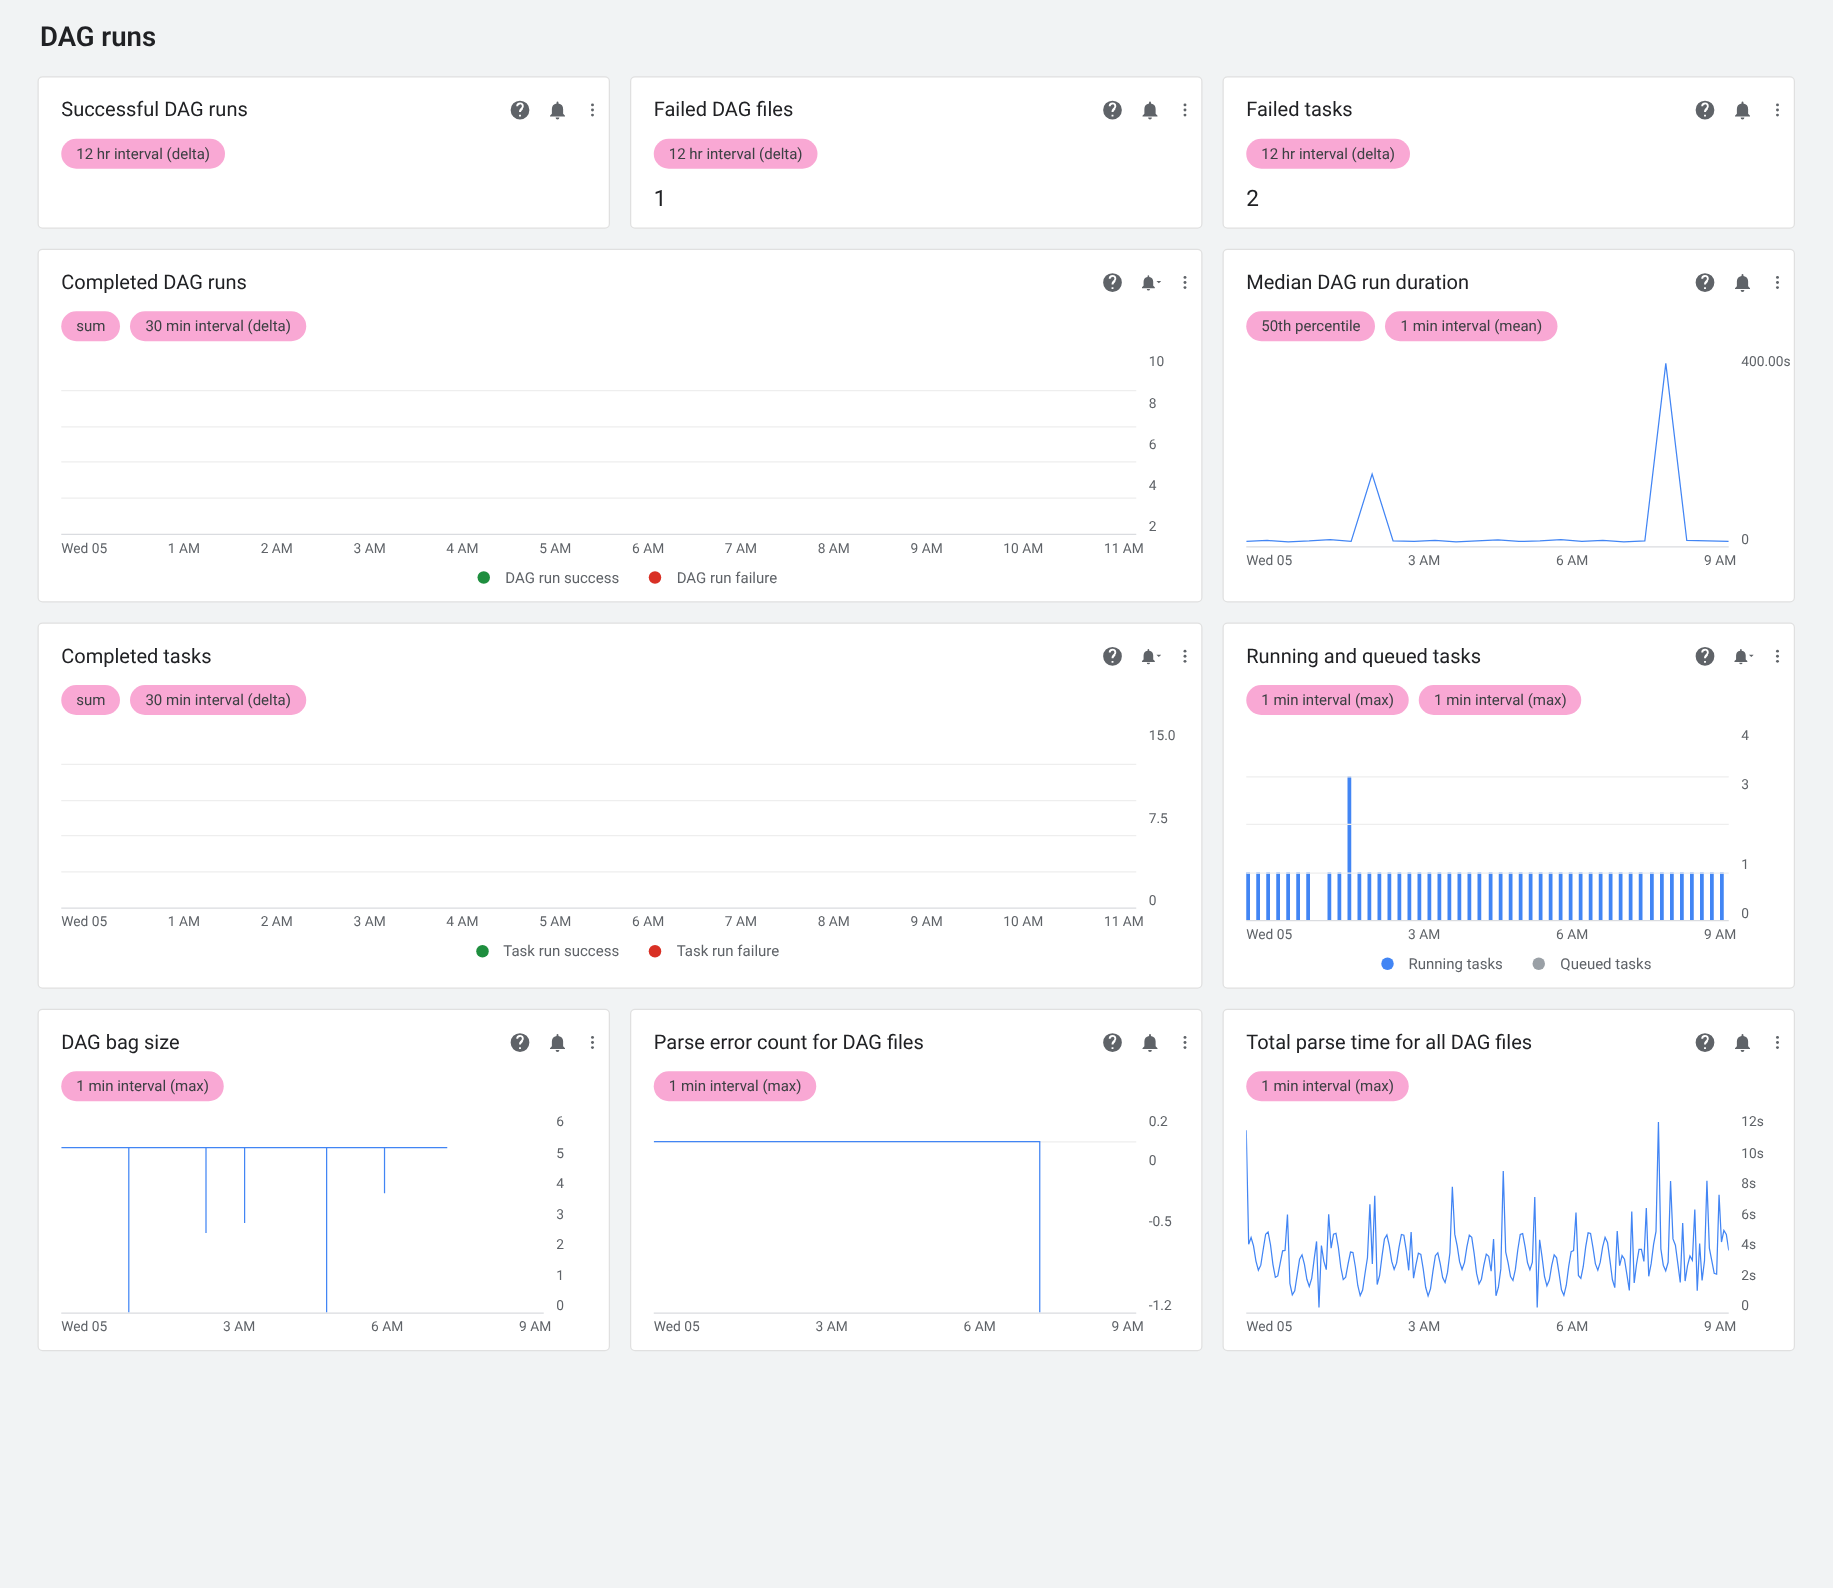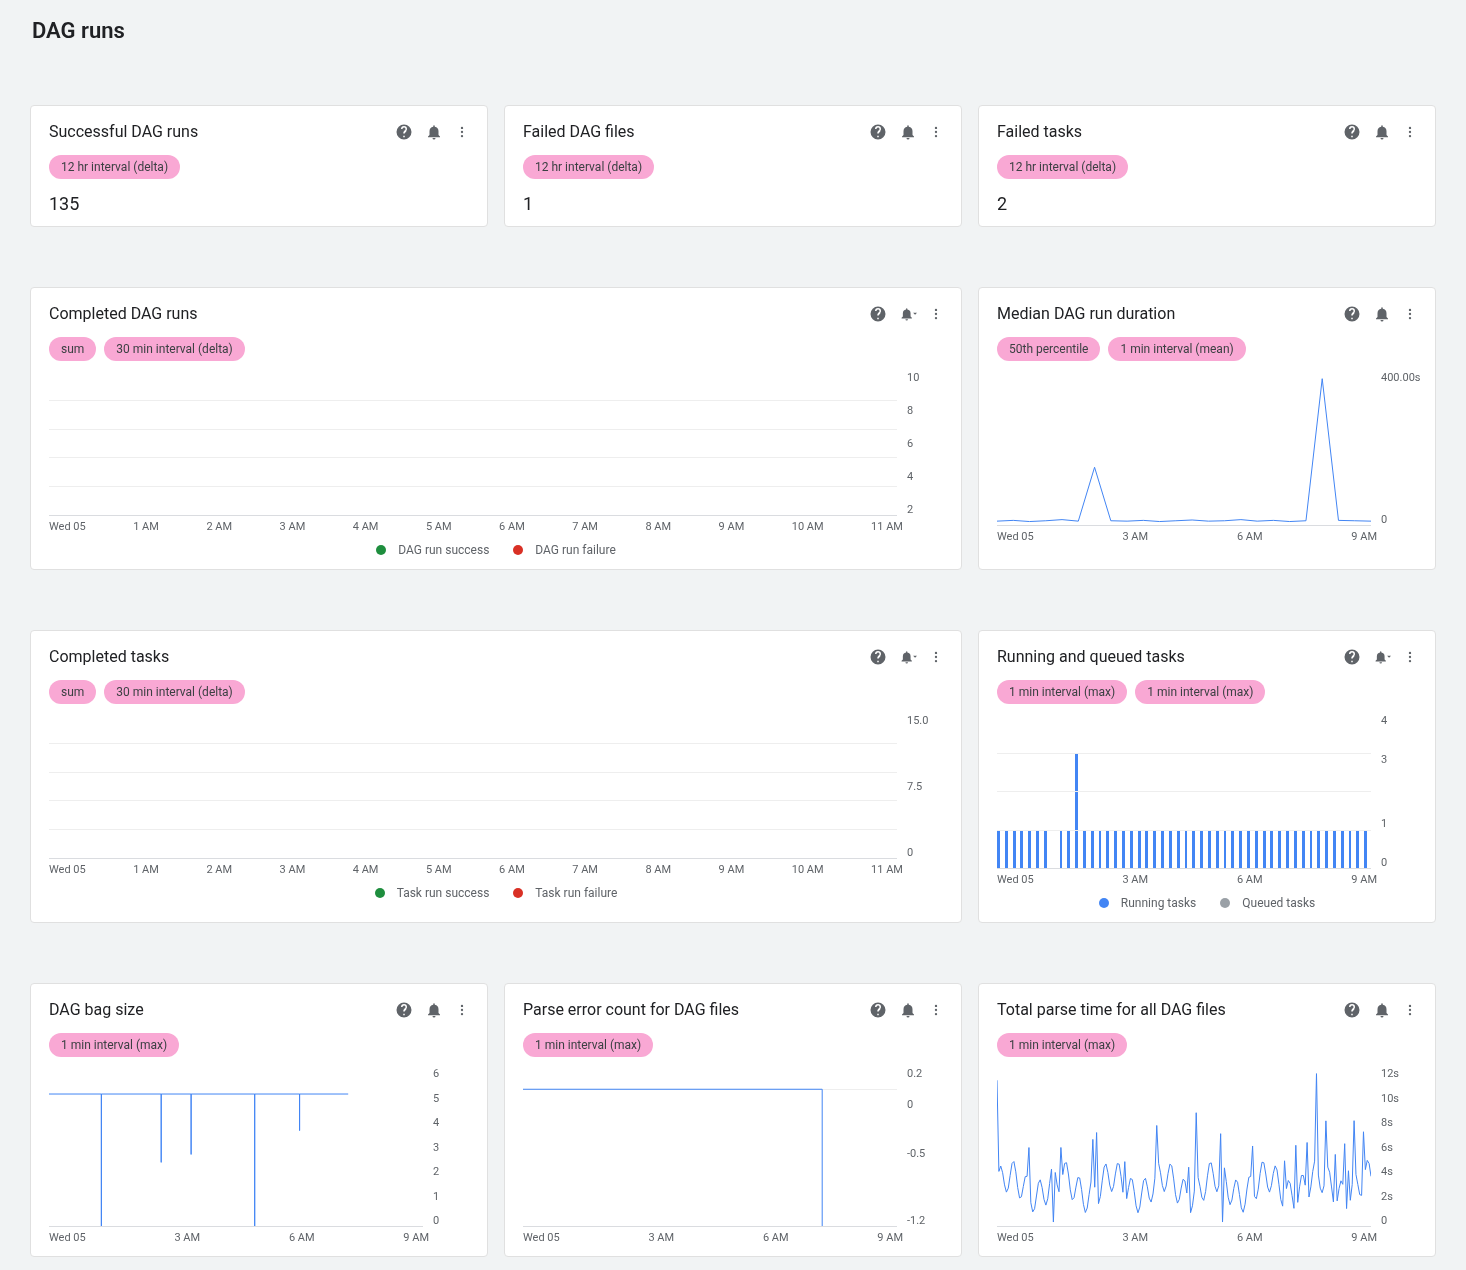--- a/index.html
+++ b/index.html
@@ -17,24 +17,23 @@
 }
 .grid {
   display: grid;
   grid-template-columns: repeat(12, 1fr);
   gap: 16px;
 }
 .card {
   background: #fff;
   border-radius: 4px;
   border: 1px solid #e0e0e0;
-  padding: 16px 18px 12px 18px;
+  padding: 16px 6px 12px 18px;
   display: flex;
   flex-direction: column;
-  margin-top: 44px;
 }
 .col4 { grid-column: span 4; }
 .col8 { grid-column: span 8; }
 .card-head {
   display: flex;
   align-items: center;
   justify-content: space-between;
   margin-bottom: 14px;
 }
 .card-title {
@@ -219,21 +218,20 @@
               <circle cx="12" cy="5" r="2"></circle>
               <circle cx="12" cy="12" r="2"></circle>
               <circle cx="12" cy="19" r="2"></circle>
             </svg>
           </span>
       </div>
     </div>
     <div class="chips">
         <span class="chip">12 hr interval (delta)</span>
       </div>
-    <div class="big-value">135</div>
   </div>
 
   <div class="card col4">
     <div class="card-head">
       <div class="card-title">Failed DAG files</div>
       <div class="card-actions">
         <span class="ico">
             <svg viewBox="0 0 24 24">
               <path d="M12 2a10 10 0 100 20 10 10 0 000-20zm1 17h-2v-2h2v2zm2.07-7.75l-.9.92A3.4 3.4 0 0013 14h-2v-.5a4 4 0 011.17-2.83l1.24-1.26a1.96 1.96 0 00-1.41-3.41A2 2 0 0010 8H8a4 4 0 118 0c0 .88-.36 1.68-.93 2.25z"></path>
             </svg>

